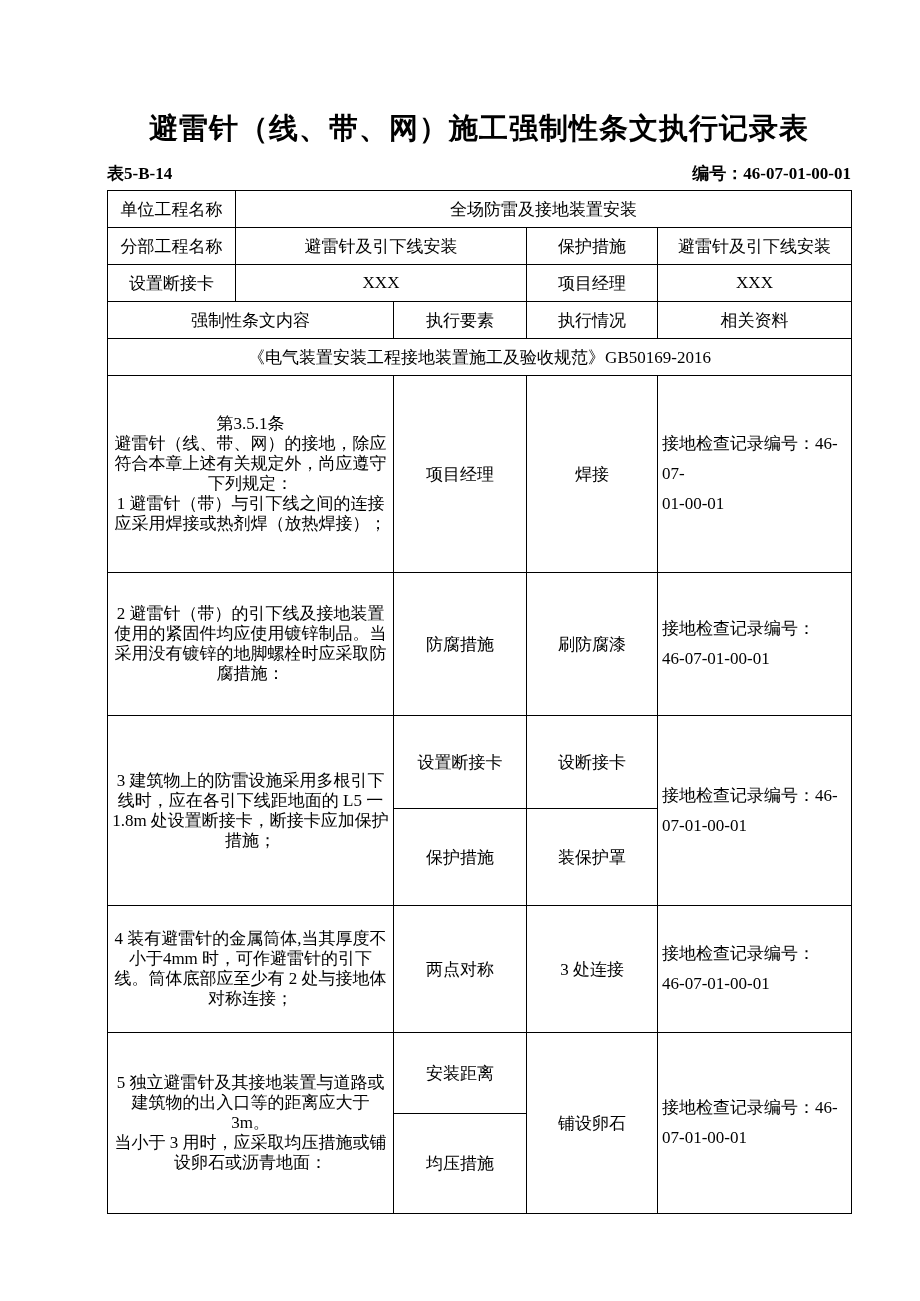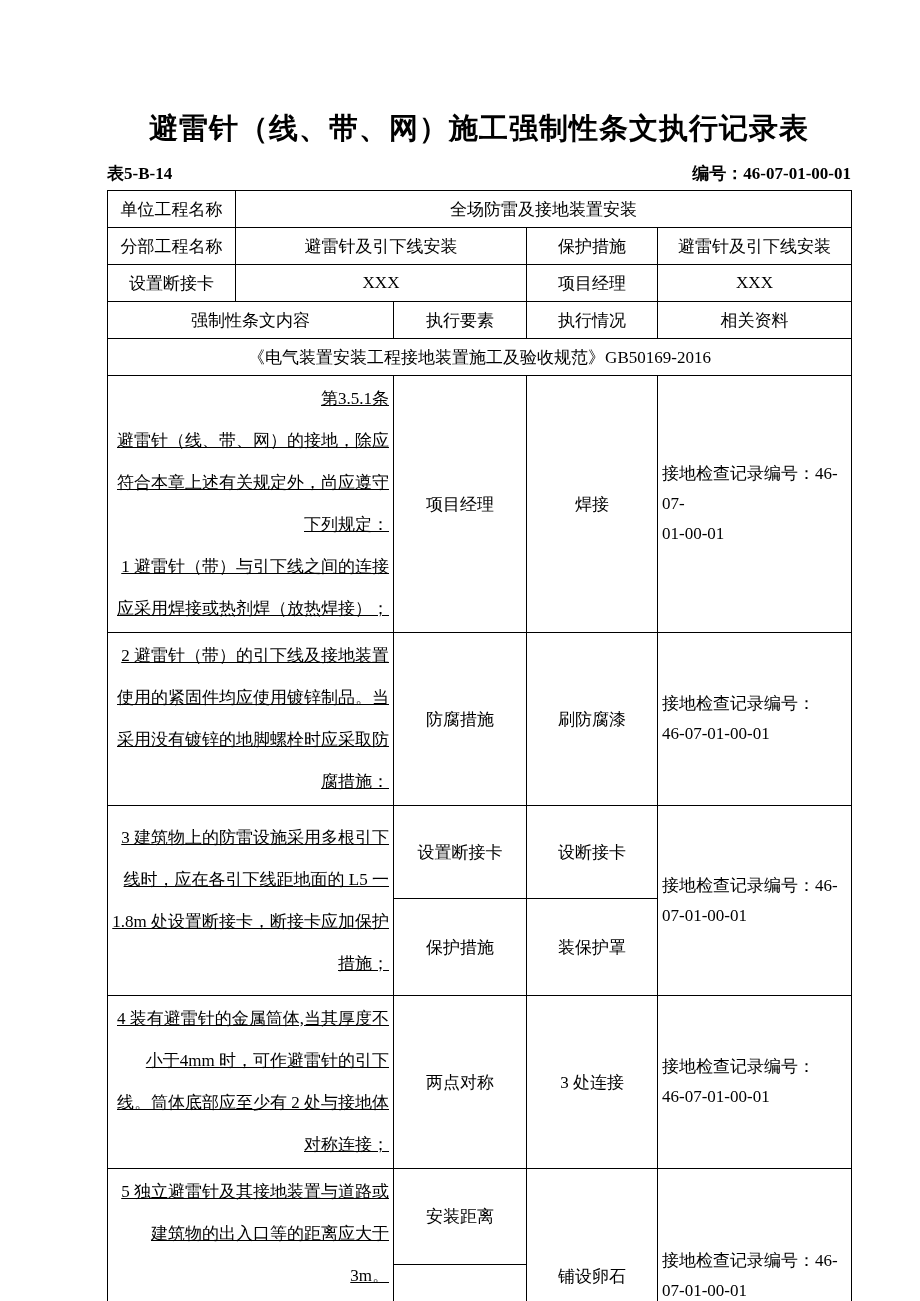--- a/index.html
+++ b/index.html
@@ -47,27 +47,26 @@
     border: 1px solid #000000;
     font-size: 17px;
     padding: 2px 4px;
     overflow: hidden;
   }
   .c {
     text-align: center;
     vertical-align: middle;
   }
   .clause {
-    text-align: right;
+    text-align: center;
     vertical-align: middle;
     white-space: pre-line;
     font-size: 16px;
-    line-height: 42px;
+    line-height: 20px;
     padding: 4px 5px;
-    text-decoration: underline;
   }
   .docs {
     vertical-align: middle;
     white-space: pre-line;
     line-height: 30px;
   }
   tr.r-head  { height: 37px; }
   tr.r-a  { height: 197px; }
   tr.r-b  { height: 143px; }
   tr.r-c1 { height: 93px; }

